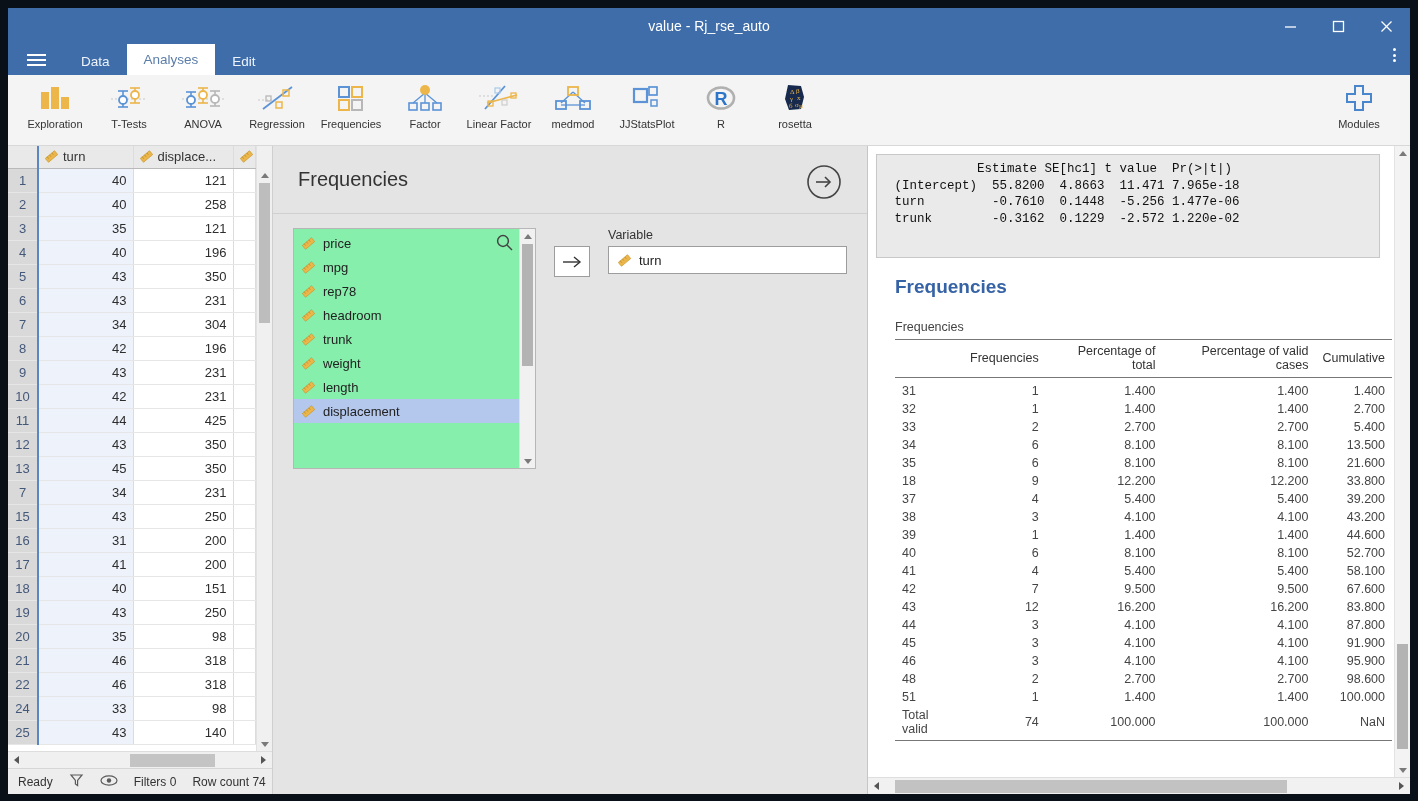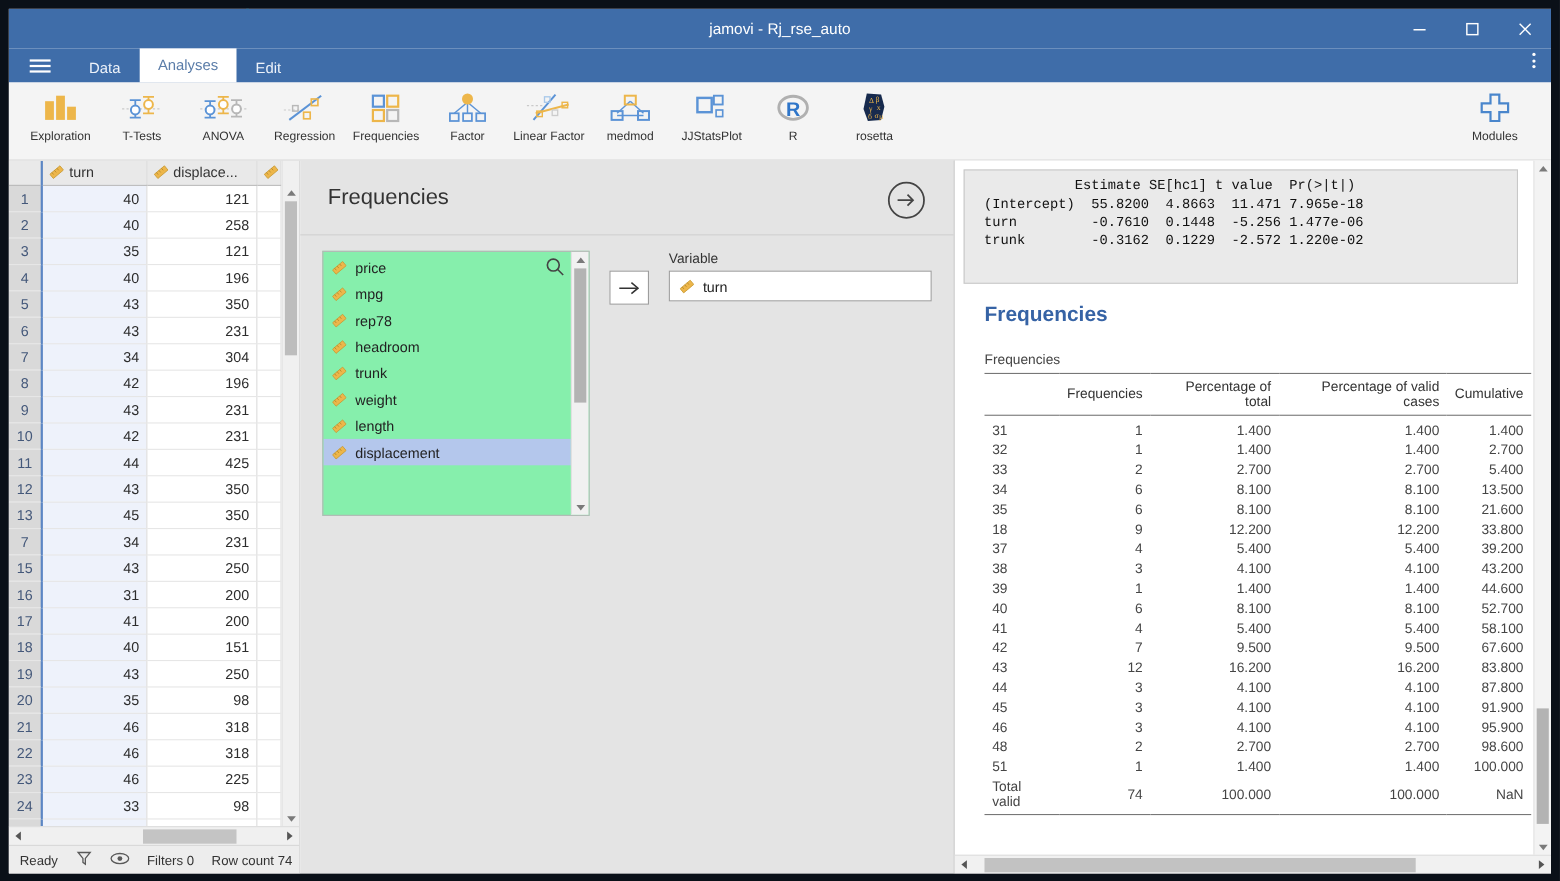--- a/index.html
+++ b/index.html
@@ -197,21 +197,21 @@
   }
   .res-hthumb { position: absolute; left: 10px; top: 2px; width: 392px; height: 13px; background: #c2c2c2; }
 </style>
 </head>
 <body>
 
 <div id="app">
 
   <div class="titlebar">
     <div class="tri-artifact"></div>
-    <div class="title-text">jamovi - Rj_rse_auto</div>
+    <div class="title-text">value - Rj_rse_auto</div>
     <div class="win-btns">
       <div class="win-btn">
         <svg width="13" height="13" viewBox="0 0 13 13">
             <line x1="1" y1="7" x2="12" y2="7" stroke="#fff" stroke-width="1.3"></line>
           </svg>
       </div>
       <div class="win-btn">
         <svg width="13" height="13" viewBox="0 0 13 13">
             <rect x="1.5" y="1.5" width="10" height="10" fill="none" stroke="#fff" stroke-width="1.3"></rect>
           </svg>
@@ -594,26 +594,20 @@
                 <tr>
                   <td class="rownum">21</td>
                   <td class="dcell c-turn">46</td>
                   <td class="dcell">318</td>
                   <td class="dcell"></td>
                 </tr>
                 <tr>
                   <td class="rownum">22</td>
                   <td class="dcell c-turn">46</td>
                   <td class="dcell">318</td>
-                  <td class="dcell"></td>
-                </tr>
-                <tr>
-                  <td class="rownum">23</td>
-                  <td class="dcell c-turn">46</td>
-                  <td class="dcell">225</td>
                   <td class="dcell"></td>
                 </tr>
                 <tr>
                   <td class="rownum">24</td>
                   <td class="dcell c-turn">33</td>
                   <td class="dcell">98</td>
                   <td class="dcell"></td>
                 </tr>
                 <tr>
                   <td class="rownum">25</td>

